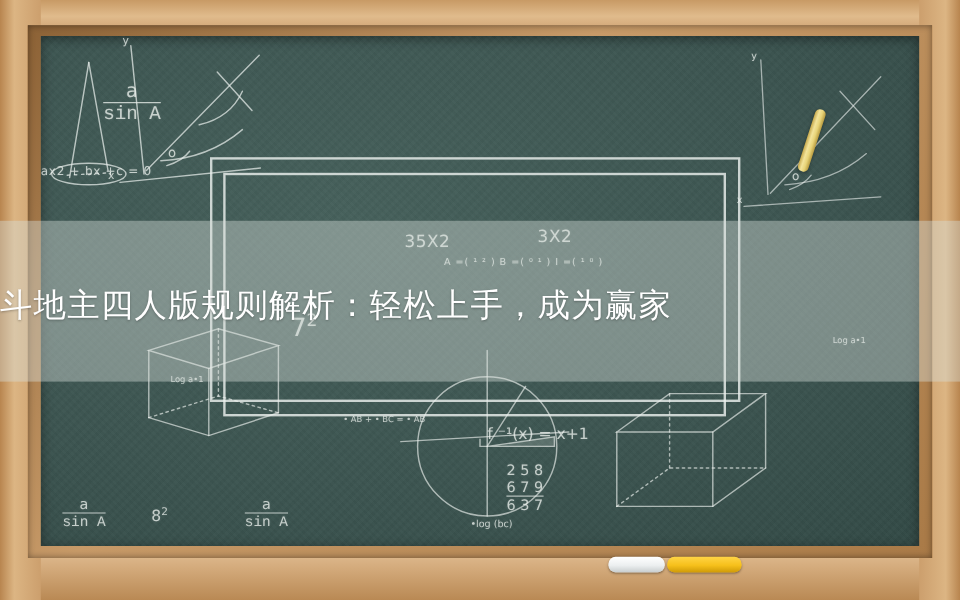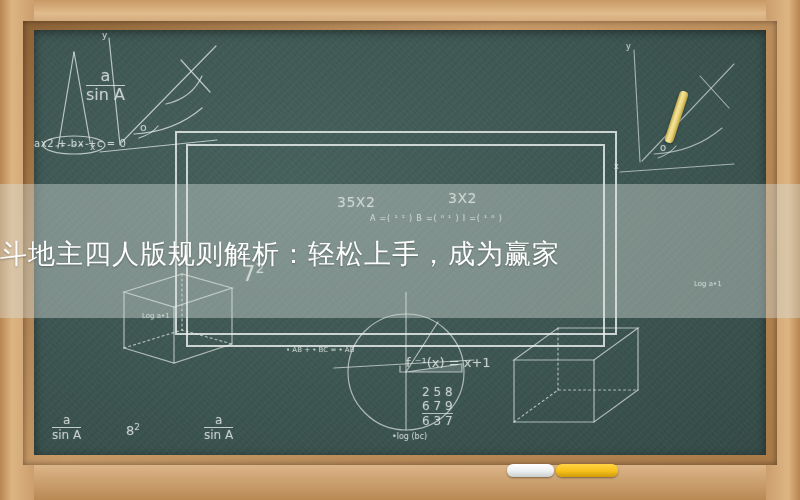--- a/index.html
+++ b/index.html
@@ -163,21 +163,21 @@
     pointer-events: none;
     text-shadow: 0 0 2px rgba(255,255,255,.18);
   }
   .frac {
     display: inline-block;
     text-align: center;
     vertical-align: middle;
     line-height: 1.05;
   }
   .frac .num { display: block; }
-  .frac .den { display: block; border-top: 1px solid rgba(233,238,235,.78); padding-top: 1px; }
+  .frac .den { display: block; border-top: 1px solid rgba(233,238,235,.78); padding-top: 1px; font-family: Liberation Mono, monospace; }
   sup { font-size: .68em; }
 </style>
 </head>
 <body>
 
 <div id="stage">
 
   <div class="frame">
     <div class="frame-grain"></div>
     <div class="frame-shade-t"></div>

